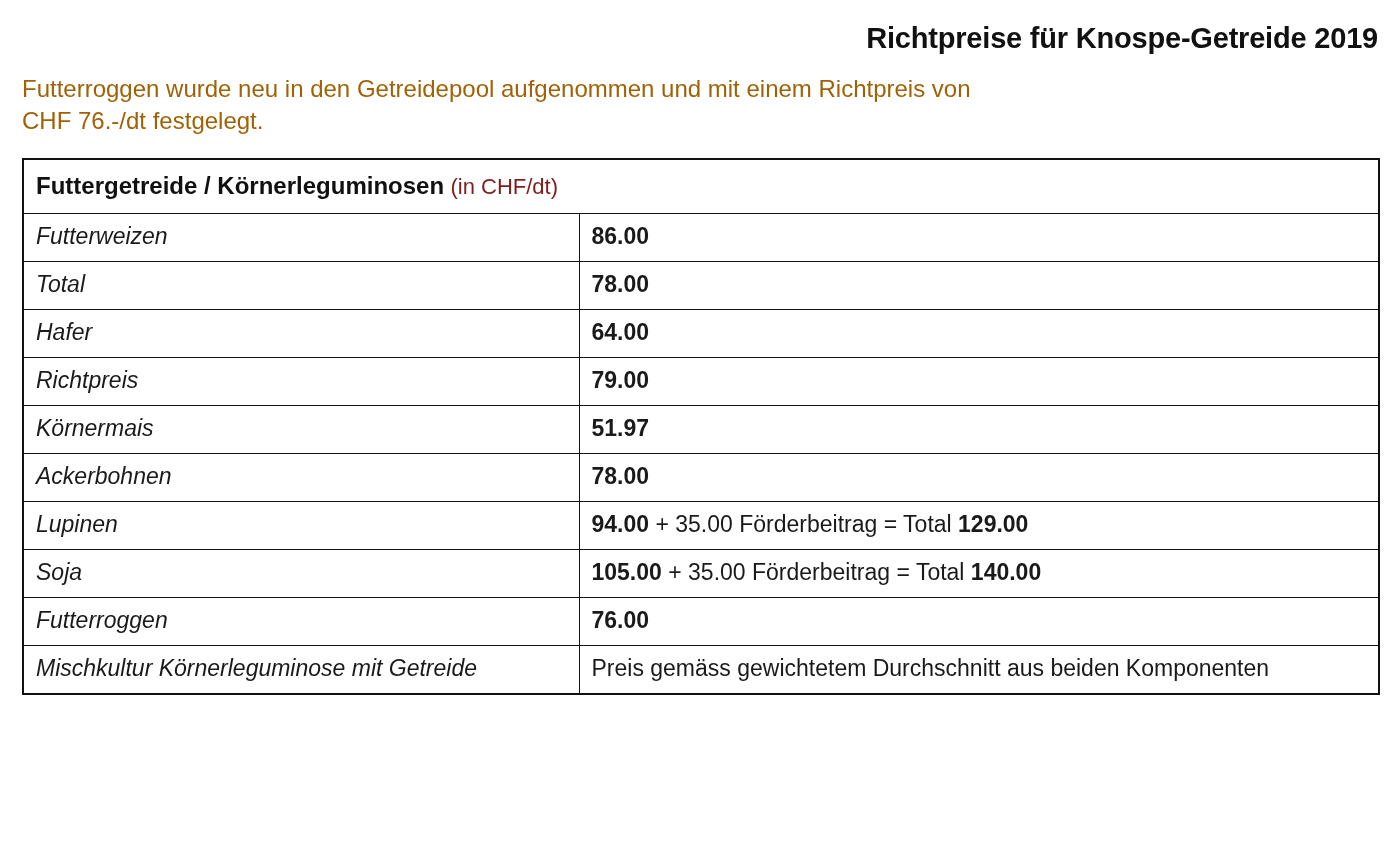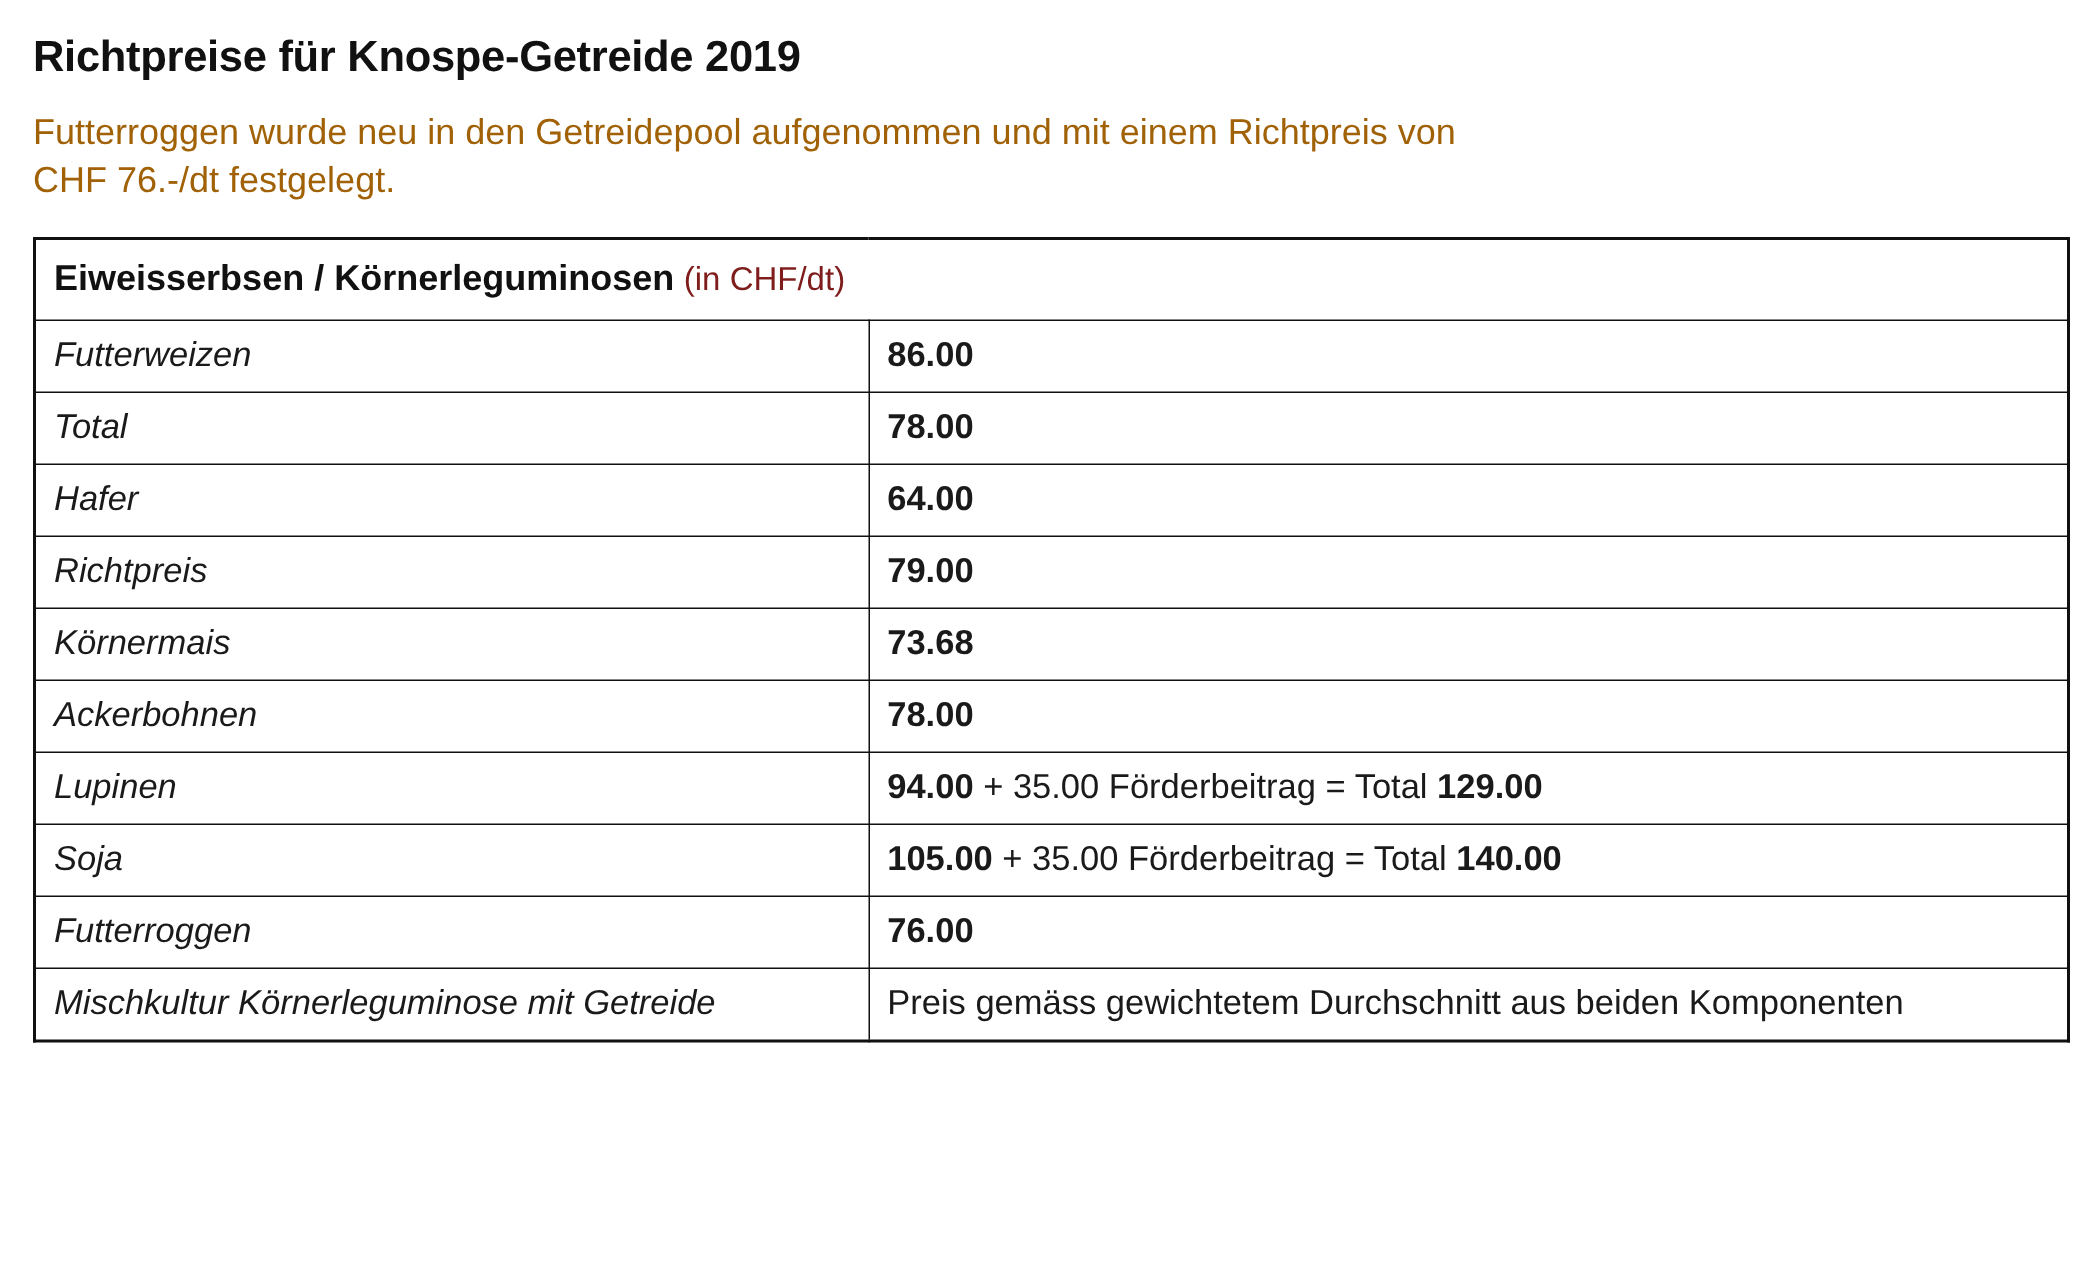--- a/index.html
+++ b/index.html
@@ -18,20 +18,21 @@
     padding: 18px 22px 0 22px;
     box-sizing: border-box;
     width: 1400px;
   }
   .doc-title {
     font-size: 29px;
     font-weight: bold;
     letter-spacing: -0.2px;
     margin: 4px 0 18px 0;
     color: #111111;
+    text-align: right;
   }
   .intro {
     font-size: 24px;
     line-height: 1.32;
     margin: 0 0 22px 0;
     color: #a16207;
     max-width: 1200px;
   }
   .intro .line { display: block; }
   table.price-table {
@@ -85,21 +86,21 @@
   </p>
 
   <table class="price-table">
     <colgroup>
       <col class="c-name">
       <col class="c-val">
     </colgroup>
     <thead>
       <tr>
         <th colspan="2">
-          <span class="hdr-strong">Eiweisserbsen / Körnerleguminosen</span>
+          <span class="hdr-strong">Futtergetreide / Körnerleguminosen</span>
           <span class="hdr-unit">(in CHF/dt)</span>
         </th>
       </tr>
     </thead>
     <tbody>
 
       <tr>
         <td class="row-name">Futterweizen</td>
         <td class="val"><b>86.00</b></td>
       </tr>
@@ -114,21 +115,21 @@
         <td class="val"><b>64.00</b></td>
       </tr>
 
       <tr>
         <td class="row-name">Richtpreis</td>
         <td class="val"><b>79.00</b></td>
       </tr>
 
       <tr>
         <td class="row-name">Körnermais</td>
-        <td class="val"><b>73.68</b></td>
+        <td class="val"><b>51.97</b></td>
       </tr>
 
 
       <tr>
         <td class="row-name">Ackerbohnen</td>
         <td class="val"><b>78.00</b></td>
       </tr>
 
       <tr>
         <td class="row-name">Lupinen</td>

